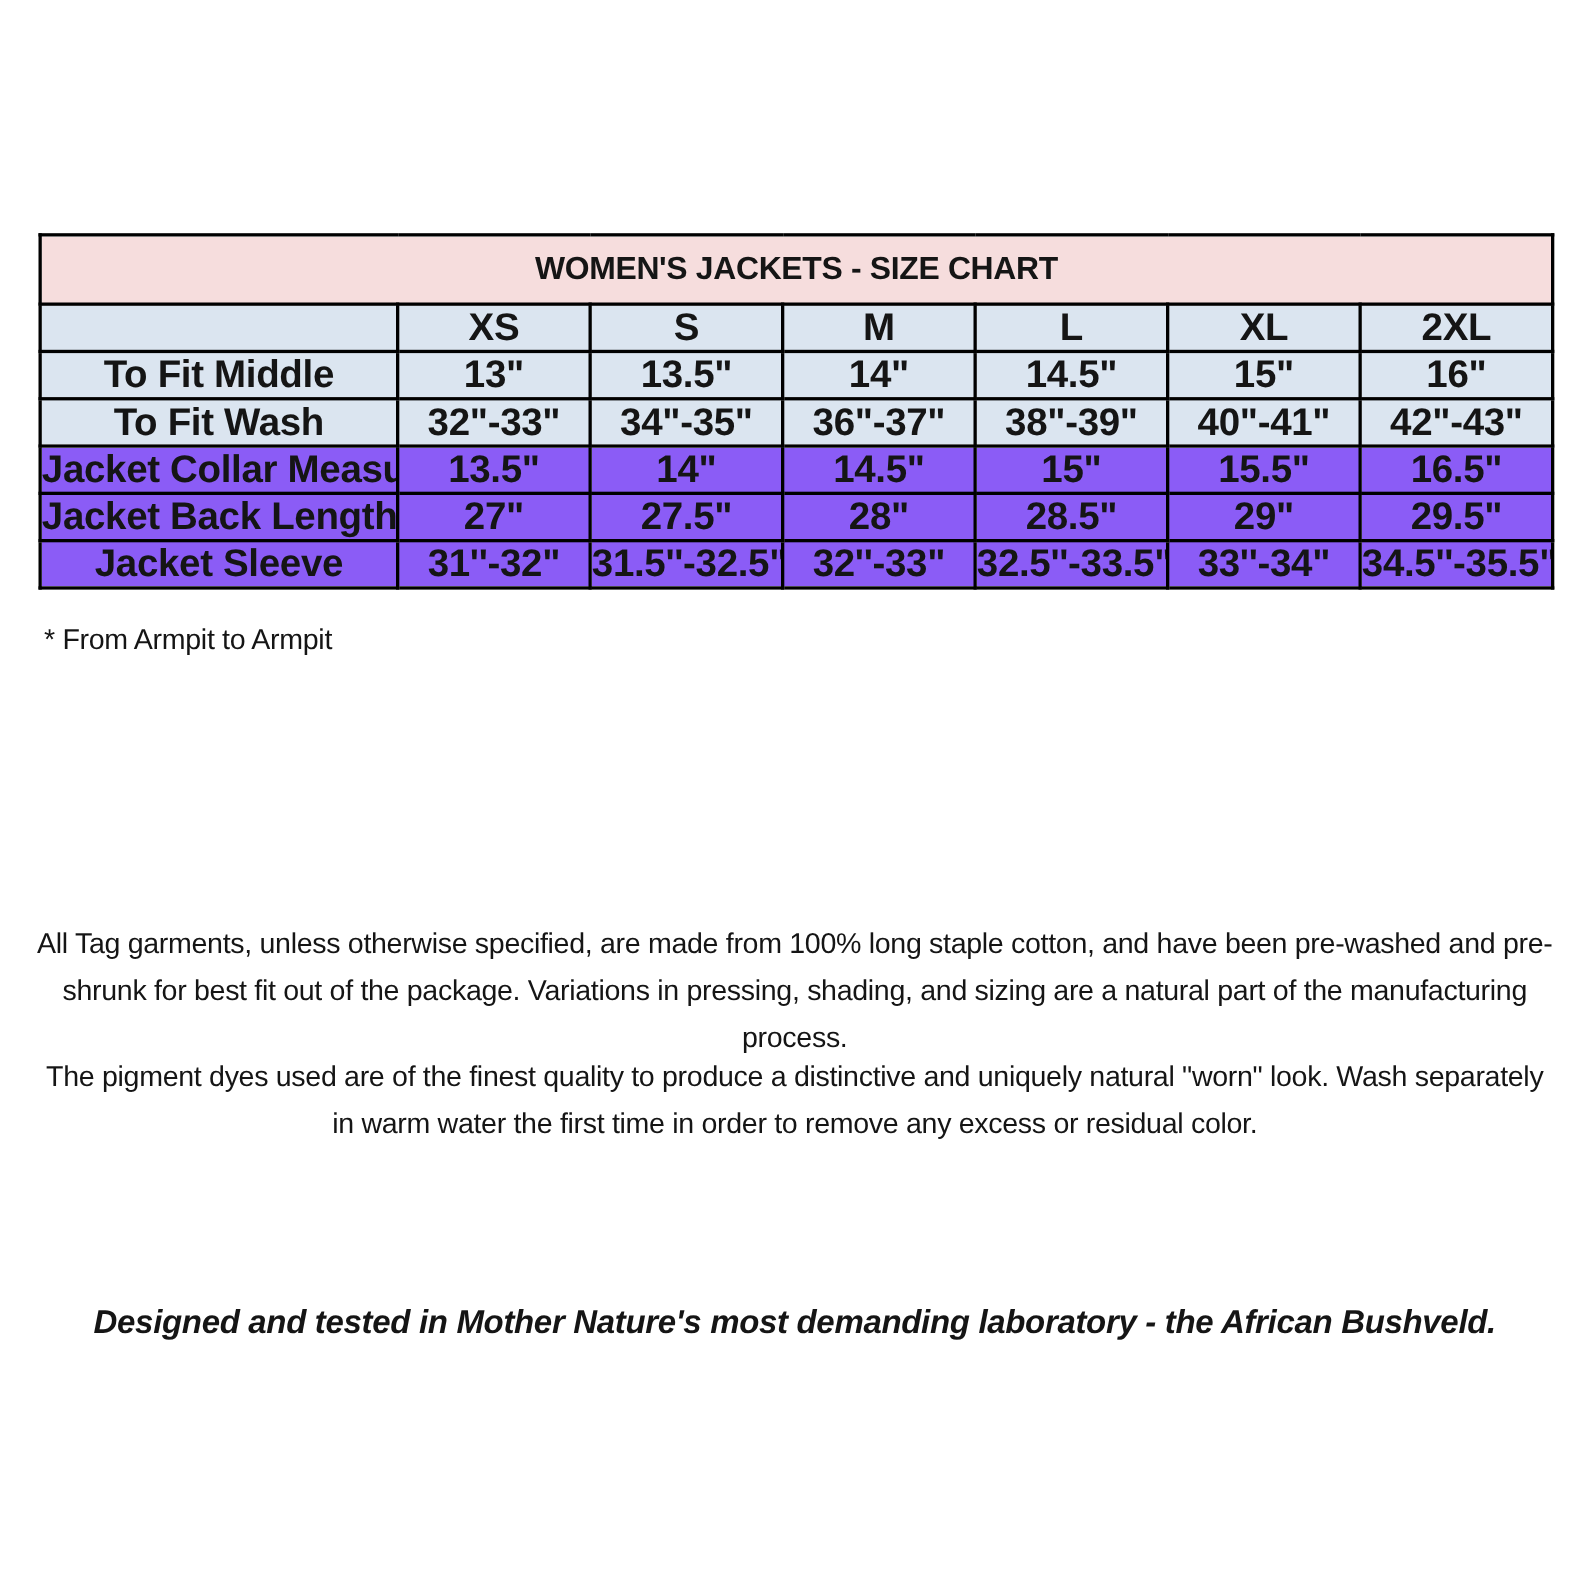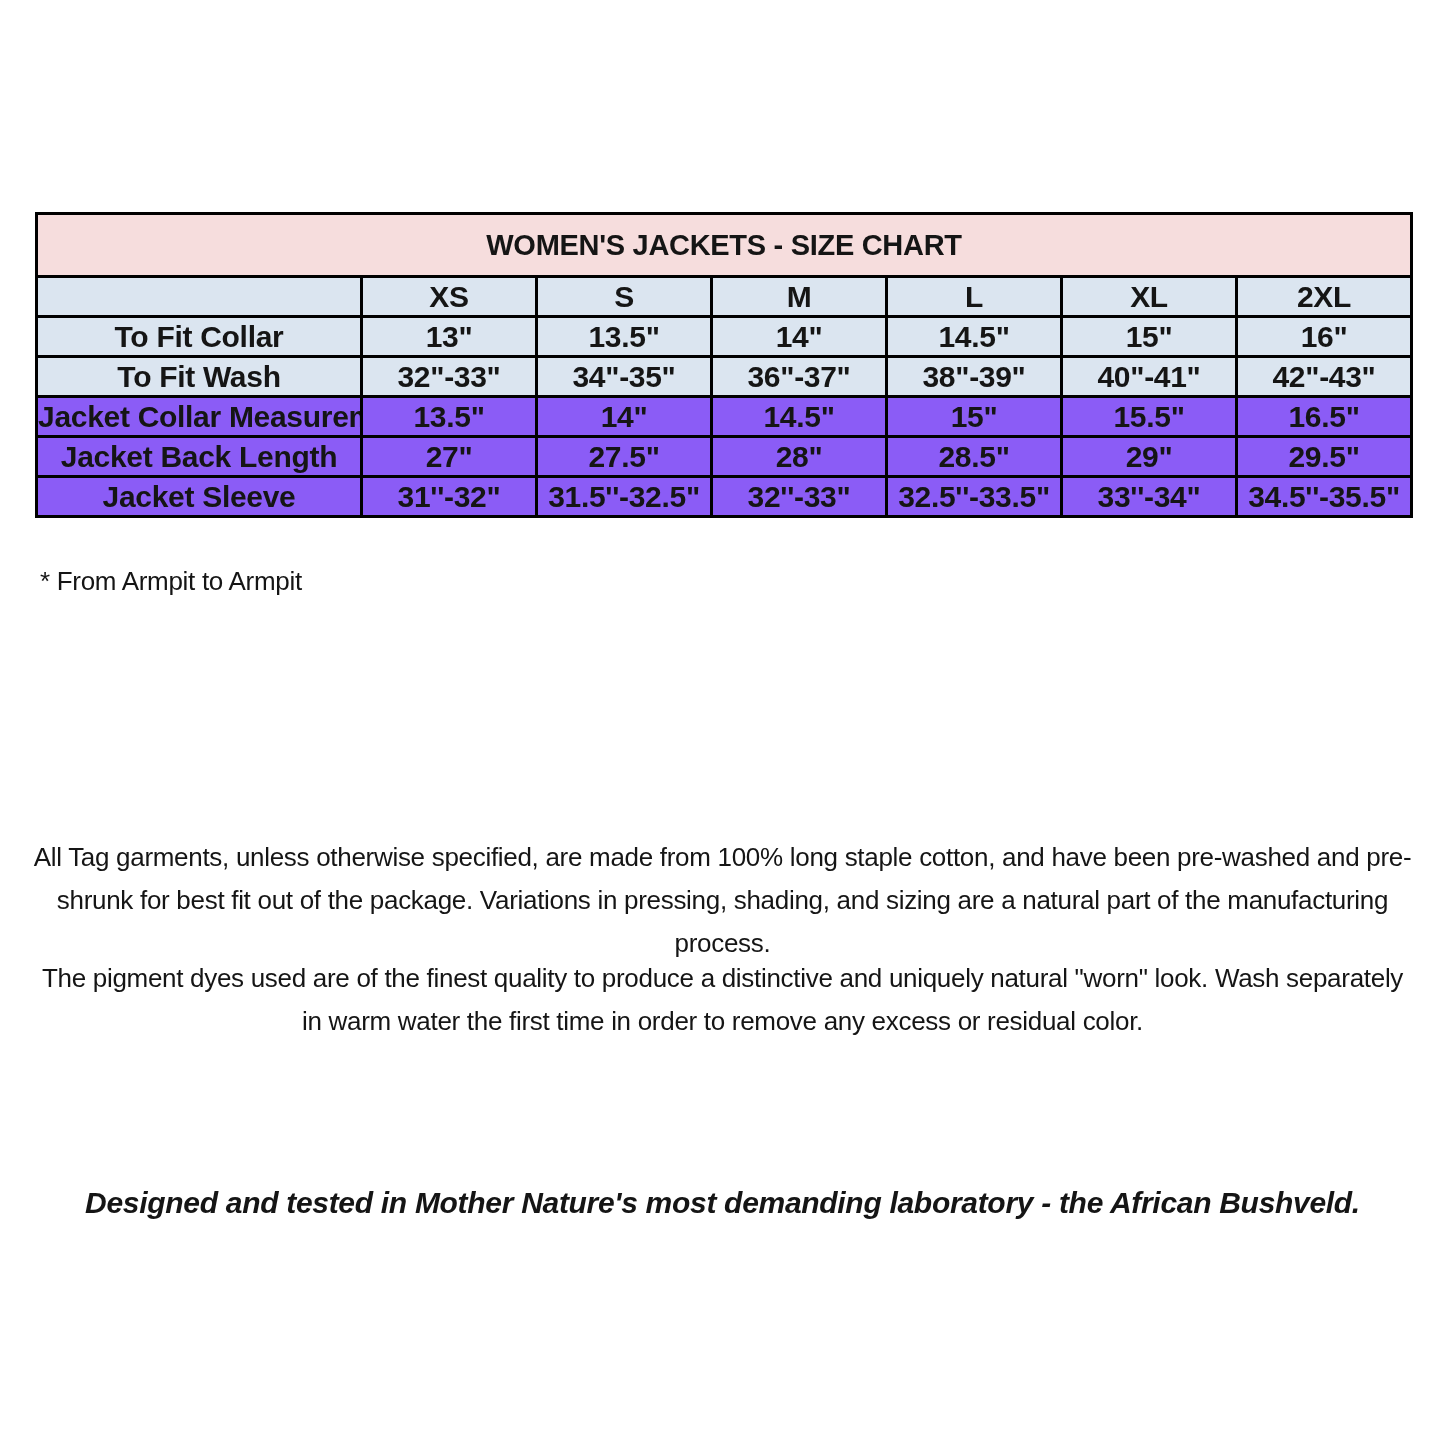--- a/index.html
+++ b/index.html
@@ -18,21 +18,21 @@
     top: 212px;
     width: 1375px;
     border-collapse: collapse;
     table-layout: fixed;
   }
   table.size-chart th, table.size-chart td {
     border: 3px solid #000000;
     text-align: center;
     vertical-align: middle;
     padding: 0;
-    font-size: 30px;
+    font-size: 35px;
     letter-spacing: -0.3px;
     overflow: hidden;
     white-space: nowrap;
   }
   tr.title-row th {
     background: var(--title_bg, #f6dddd);
     height: 60px;
     font-size: 29px;
     font-weight: bold;
   }
@@ -110,21 +110,21 @@
       <tr class="size-row">
         <th></th>
         <th>XS</th>
         <th>S</th>
         <th>M</th>
         <th>L</th>
         <th>XL</th>
         <th>2XL</th>
       </tr>
       <tr class="hl-row">
-        <td>To Fit Collar</td>
+        <td>To Fit Middle</td>
         <td>13"</td>
         <td>13.5"</td>
         <td>14"</td>
         <td>14.5"</td>
         <td>15"</td>
         <td>16"</td>
       </tr>
       <tr class="hl-row">
         <td>To Fit Wash</td>
         <td>32"-33"</td>

